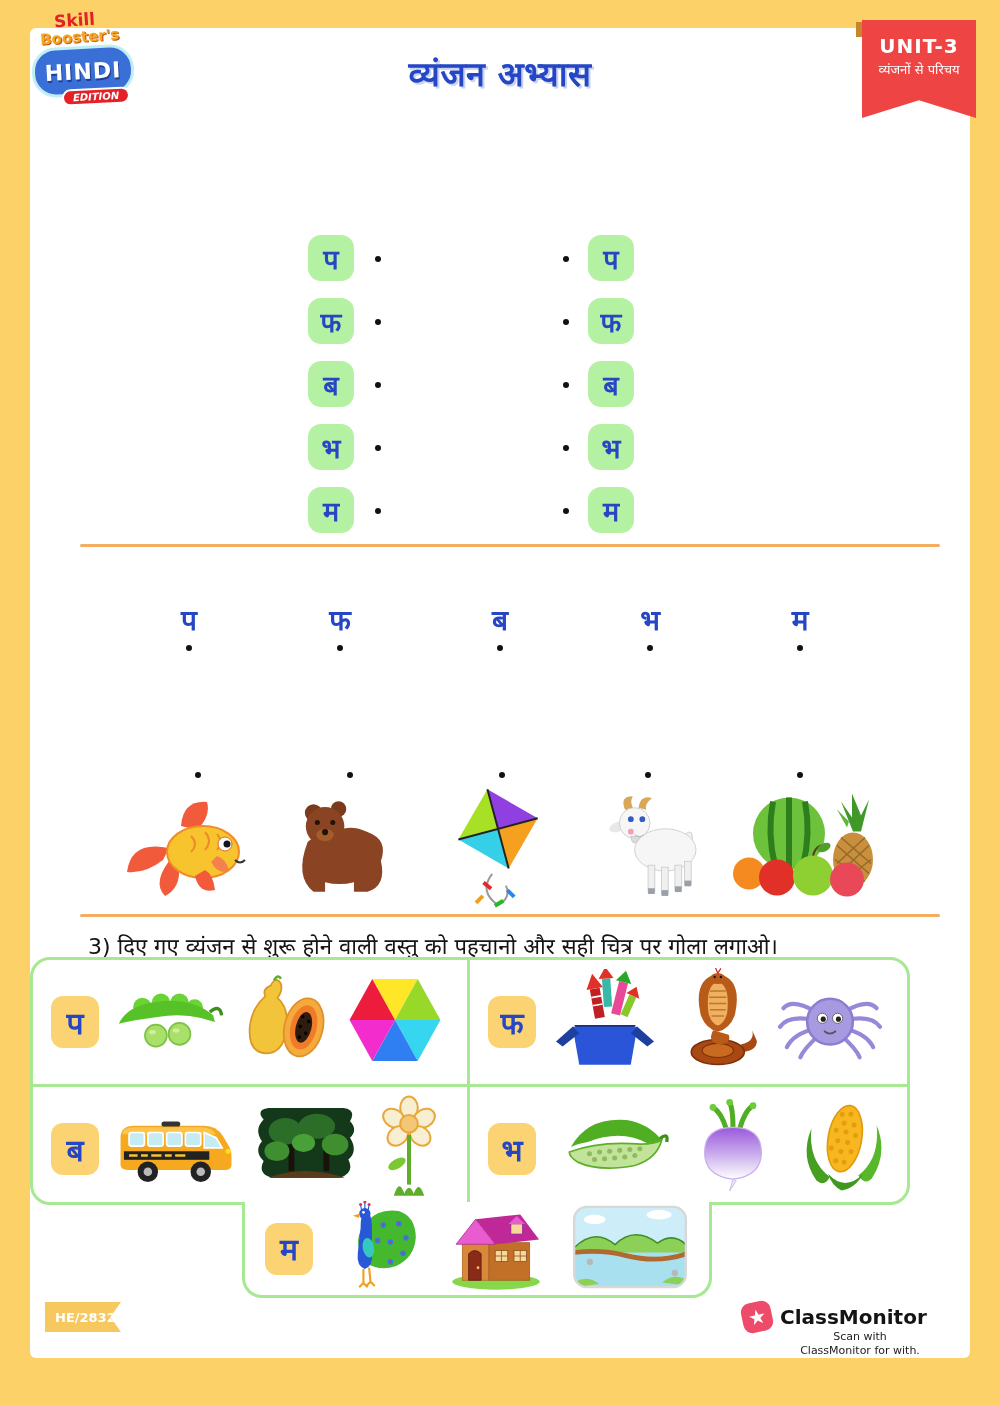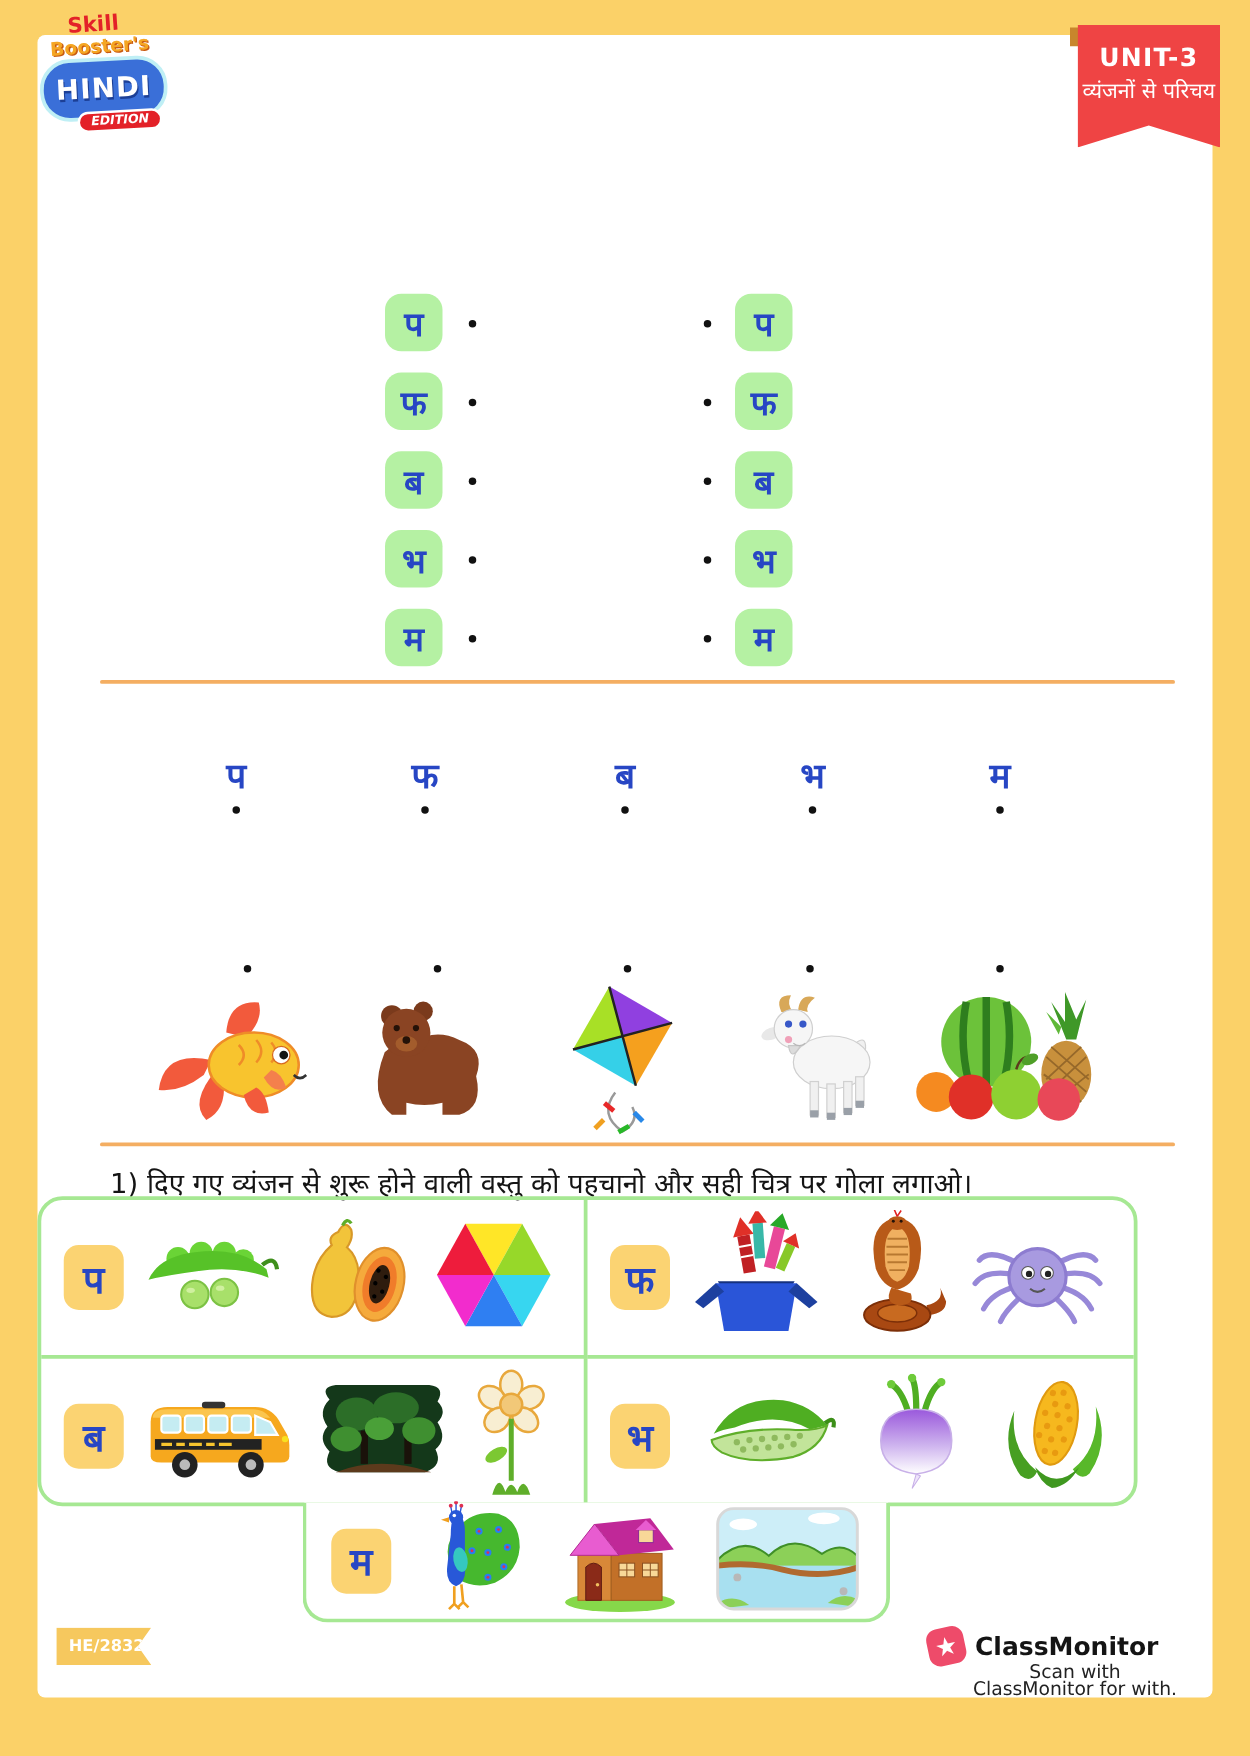--- a/index.html
+++ b/index.html
@@ -16,21 +16,21 @@
   .logo-boosters{color:#f5a623;font-weight:bold;font-size:15px;transform:rotate(-4deg);
                  text-shadow:1px 1px 0 #c85a10;}
   .logo-cloud{width:96px;height:44px;background:#3a6fd8;border:3px solid #bfeff5;border-radius:24px;
               transform:rotate(-3deg);color:#fff;font-weight:bold;font-size:22px;letter-spacing:1px;
               text-shadow:1px 2px 0 #1c3f96;}
   .logo-edition{background:#e32128;border:2px solid #fff;border-radius:9px;color:#fff;
                 font-size:10px;font-weight:bold;font-style:italic;padding:1px 9px;transform:rotate(-3deg);}
   .banner{width:114px;height:98px;background:#ef4444;color:#fff;text-align:center;
           clip-path:polygon(0 0,100% 0,100% 100%,50% 82%,0 100%);}
   .banner .l1{font-size:20px;font-weight:bold;margin-top:14px;letter-spacing:1px;}
-  .banner .l2{font-size:17px;margin-top:2px;}
+  .banner .l2{font-size:13px;margin-top:2px;}
   .banner-fold{width:9px;height:15px;background:#c8862c;}
 
   
   .instr{font-size:22px;color:#141414;}
   .gbox{width:46px;height:46px;background:#b5f1a3;border-radius:13px;color:#2746c4;
         font-size:27px;font-weight:bold;}
   .dot{width:6px;height:6px;border-radius:50%;background:#111;}
   .divider{height:3px;background:#f4ae62;border-radius:2px;}
   .bigletter{color:#2746c4;font-size:28px;font-weight:bold;transform:translateX(-50%);}
   .imgslot{transform:translateX(-50%);}
@@ -47,35 +47,36 @@
               justify-content:space-between;padding:4px 20px;background:#fff;}
   .ybox{width:48px;height:52px;background:#fbd372;border-radius:12px;color:#2746c4;
         font-size:30px;font-weight:bold;flex:0 0 auto;}
 
   
   .ribbon{left:45px;top:1302px;width:76px;height:30px;background:#f6c85e;color:#fff;
           font-size:13px;font-weight:bold;clip-path:polygon(0 0,100% 0,86% 50%,100% 100%,0 100%);
           display:flex;align-items:center;padding-left:10px;box-sizing:border-box;}
   .cm-icon{width:30px;height:30px;background:#ee4b6a;border-radius:9px;color:#fff;font-size:20px;}
   .cm-brand{font-size:20px;font-weight:bold;color:#141414;}
-  .cm-tag{font-size:15px;color:#222;text-align:center;line-height:14px;width:200px;}
+  .cm-tag{font-size:11px;color:#222;text-align:center;line-height:14px;width:200px;}
 </style>
 </head>
 <body>
 
 <div id="page">
   <div class="sheet"></div>
 
   <div class="abs" style="left:28px;top:8px;width:120px;height:104px;">
     <div class="abs logo-skill" style="left:26px;top:2px;">Skill</div>
     <div class="abs logo-boosters" style="left:12px;top:20px;">Booster's</div>
     <div class="abs logo-cloud ctr" style="left:4px;top:38px;">HINDI</div>
     <div class="abs logo-edition" style="left:34px;top:80px;">EDITION</div>
   </div>
 
+  <div class="abs title" style="top:50px;font-size:34px;">व्यंजन अभ्यास</div>
 
   <div class="abs banner-fold" style="left:856px;top:22px;"></div>
   <div class="abs banner" style="left:862px;top:20px;">
     <div class="l1">UNIT-3</div>
     <div class="l2">व्यंजनों से परिचय</div>
   </div>
 
 
   <div class="abs gbox ctr" style="left:308px;top:235px;">प</div>
   <div class="abs gbox ctr" style="left:308px;top:298px;">फ</div>
@@ -202,21 +203,21 @@
       <circle cx="52" cy="90" r="18" fill="#e03028"></circle>
       <circle cx="88" cy="88" r="20" fill="#8ed032"></circle>
       <path d="M88 68 q2 -8 8 -10" stroke="#5c3a1c" stroke-width="2" fill="none"></path>
       <ellipse cx="99" cy="60" rx="7" ry="4" fill="#4f9f28" transform="rotate(-25 99 60)"></ellipse>
       <circle cx="122" cy="92" r="17" fill="#e84858"></circle>
     </svg>
   </div>
 
   <div class="abs divider" style="left:80px;top:914px;width:860px;"></div>
 
-  <div class="abs instr" style="left:88px;top:930px;">1) दिए गए व्यंजन से शुरू होने वाली वस्तु को पहचानो और सही चित्र पर गोला लगाओ।</div>
+  <div class="abs instr" style="left:88px;top:930px;">3) दिए गए व्यंजन से शुरू होने वाली वस्तु को पहचानो और सही चित्र पर गोला लगाओ।</div>
 
   <div class="abs grid">
 
     <div class="g-cell bR bB">
       <div class="ybox ctr">प</div>
       <span>
         <svg width="118" height="82" viewBox="0 0 140 95">
           <circle cx="42" cy="32" r="11" fill="#6ad436"></circle>
             <circle cx="64" cy="27" r="11" fill="#6ad436"></circle>
           <circle cx="86" cy="27" r="11" fill="#6ad436"></circle>

